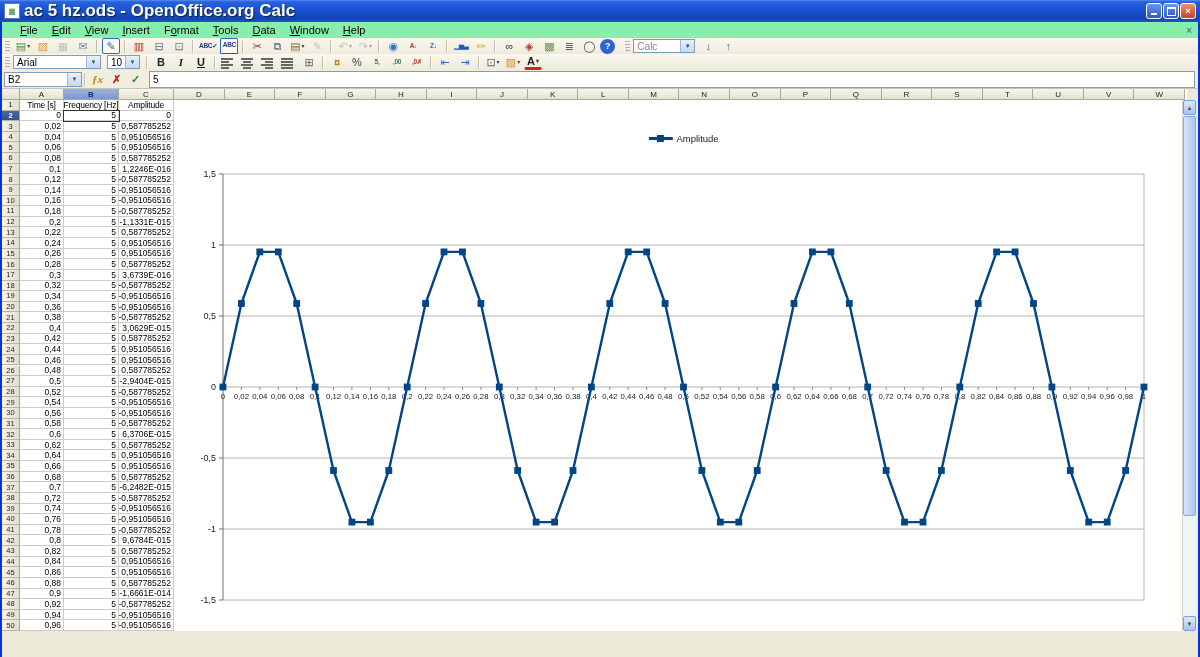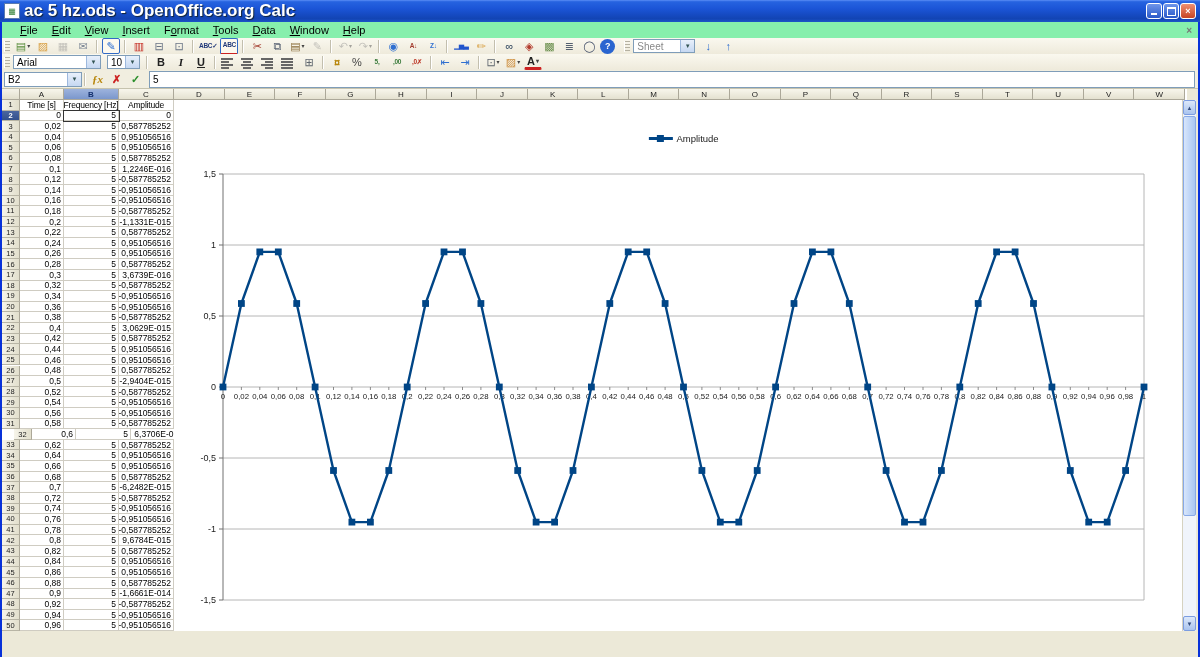--- a/index.html
+++ b/index.html
@@ -162,21 +162,21 @@
         <span class="tbsep"></span>
         <span class="tbico" style="color: rgb(34, 58, 85);">∞</span>
         <span class="tbico" style="color: rgb(179, 60, 46);">◈</span>
         <span class="tbico" style="color: rgb(106, 143, 78);">▩</span>
         <span class="tbico" style="color: rgb(85, 96, 112);">≣</span>
         <span class="tbico" style="color: rgb(68, 80, 106);">◯</span>
         <span class="tbico help-circle" style="color: rgb(255, 255, 255);">?</span>
       </span>
     <span class="grip" style="margin-left:8px;"></span>
     <span class="combo findbox" style="width:62px;">
-      <span class="val">Sheet</span>
+      <span class="val">Calc</span>
       <span class="arrow">▼</span>
     </span>
     <span id="find-nav" style="display:flex;align-items:center;margin-left:3px;">
         <span class="tbico" style="color: rgb(47, 111, 208);">↓</span>
         <span class="tbico" style="color: rgb(47, 111, 208);">↑</span>
       </span>
   </div>
 
   <div class="tb fmt">
     <span class="grip"></span>
@@ -434,21 +434,21 @@
           <span class="cell" style="width: 44px; height: 10.62px;">0,56</span>
           <span class="cell" style="width: 55px; height: 10.62px;">5</span>
           <span class="cell" style="width: 55px; height: 10.62px;">-0,951056516</span>
         </div>
         <div class="gridrow" style="top: 329.6px; height: 10.62px;">
           <span class="rowhead" style="height: 10.62px;">31</span>
           <span class="cell" style="width: 44px; height: 10.62px;">0,58</span>
           <span class="cell" style="width: 55px; height: 10.62px;">5</span>
           <span class="cell" style="width: 55px; height: 10.62px;">-0,587785252</span>
         </div>
-        <div class="gridrow" style="top: 340.22px; height: 10.62px; padding-left: 12px;">
+        <div class="gridrow" style="top: 340.22px; height: 10.62px;">
           <span class="rowhead" style="height: 10.62px;">32</span>
           <span class="cell" style="width: 44px; height: 10.62px;">0,6</span>
           <span class="cell" style="width: 55px; height: 10.62px;">5</span>
           <span class="cell" style="width: 55px; height: 10.62px;">6,3706E-015</span>
         </div>
         <div class="gridrow" style="top: 350.84px; height: 10.62px;">
           <span class="rowhead" style="height: 10.62px;">33</span>
           <span class="cell" style="width: 44px; height: 10.62px;">0,62</span>
           <span class="cell" style="width: 55px; height: 10.62px;">5</span>
           <span class="cell" style="width: 55px; height: 10.62px;">0,587785252</span>

